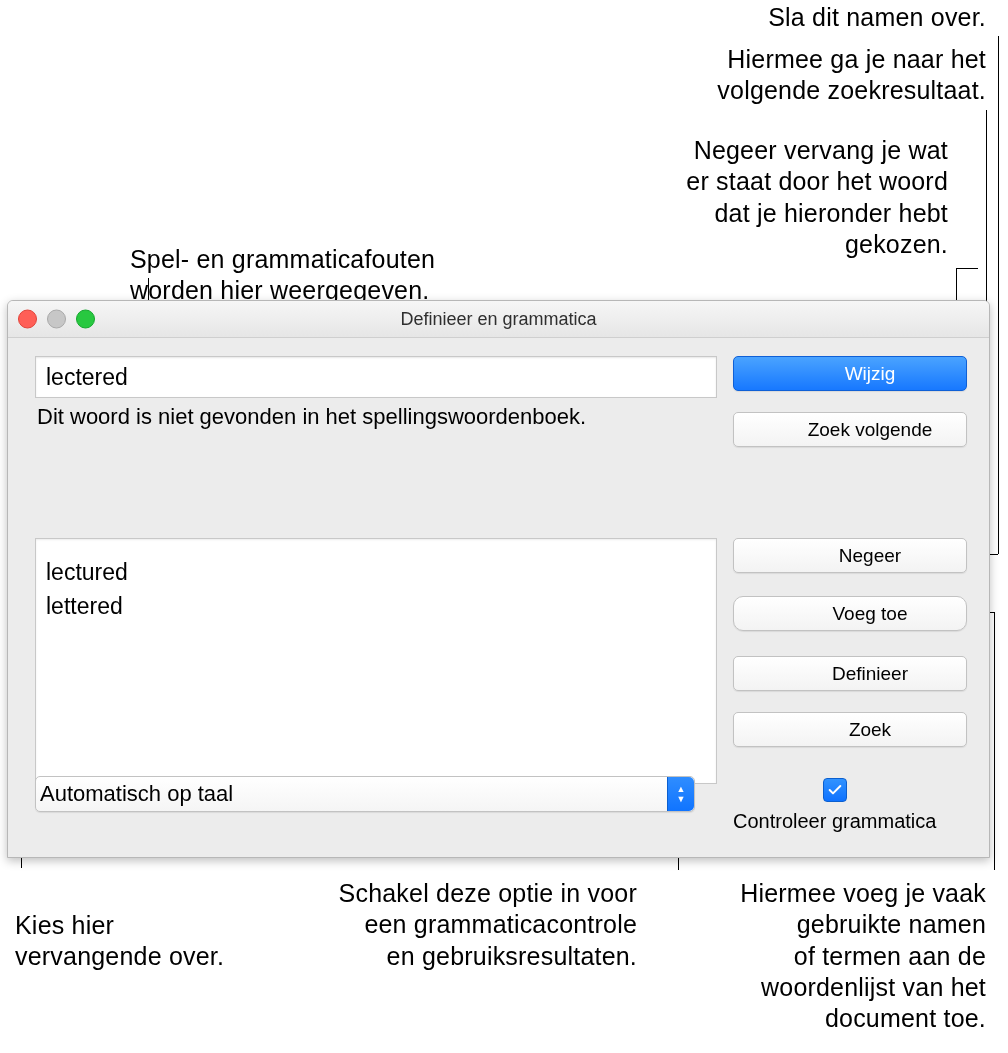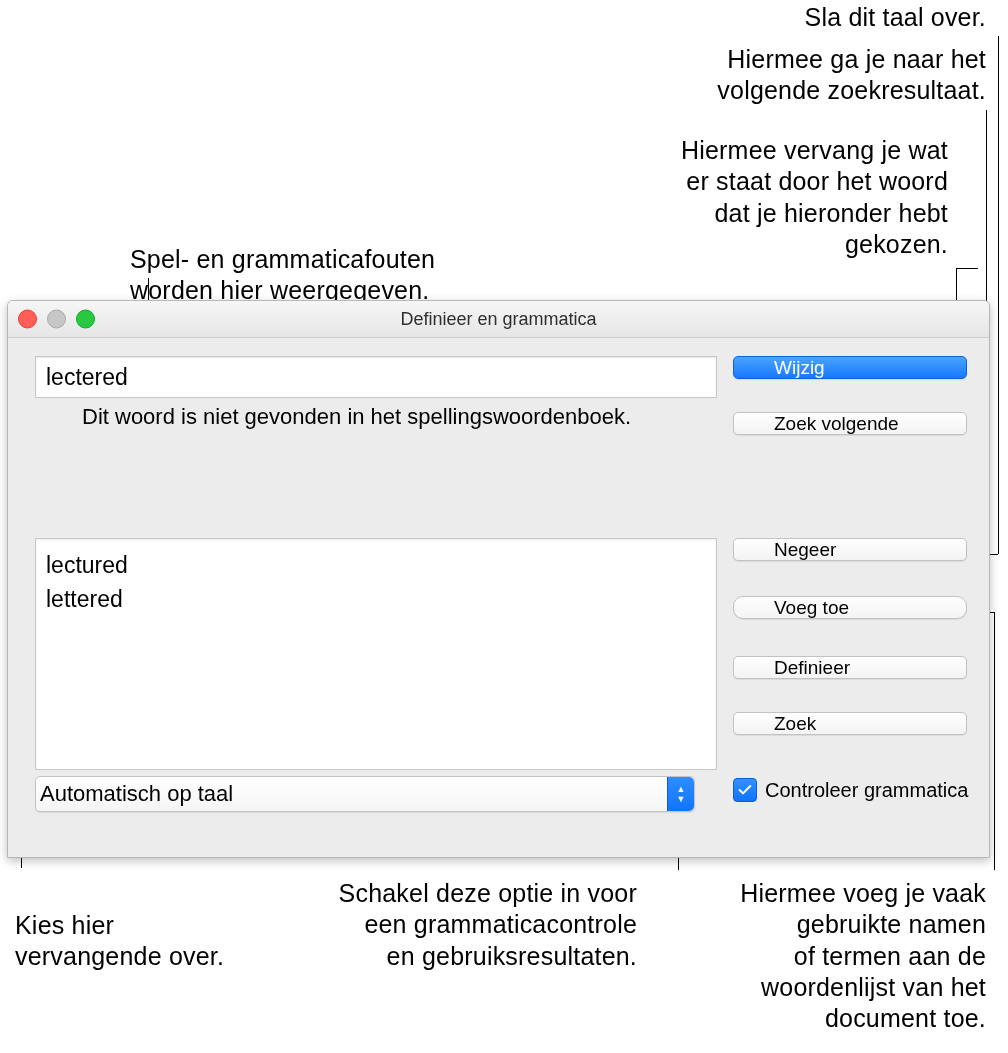--- a/index.html
+++ b/index.html
@@ -106,34 +106,33 @@
     align-items: center;
     font-size: 23px;
   }
 
   .not-found {
     position: absolute;
     left: 29px;
     top: 66px;
     font-size: 22px;
     color: #000;
-    margin-left: 45px;
   }
 
   .btn {
     position: absolute;
-    height: 23px;
+    height: 35px;
     background: linear-gradient(#ffffff, #f3f3f3);
     border: 1px solid #c2c2c2;
     border-radius: 5px;
     font-size: 19px;
     color: #000;
     display: flex;
     align-items: center;
-    justify-content: flex-start;
+    justify-content: center;
     box-sizing: border-box;
     box-shadow: 0 1px 1px rgba(0,0,0,0.08);
     cursor: default;
     user-select: none;
     padding-left: 40px;
   }
   .btn.primary {
     background: linear-gradient(#4aa3ff, #1778ff);
     border: 1px solid #0f60d6;
     color: #fff;
@@ -149,21 +148,21 @@
   .listbox {
     position: absolute;
     left: 27px;
     top: 200px;
     width: 660px;
     height: 210px;
     background: #ffffff;
     border: 1px solid #c8c8c8;
     border-radius: 0px;
     box-shadow: inset 0 1px 2px rgba(0,0,0,0.08);
-    padding: 10px 10px;
+    padding: 17px 10px;
     font-size: 23px;
     line-height: 1.3;
   }
   .listbox div { padding: 2px 0; }
 
   .popup {
     position: absolute;
     left: 27px;
     top: 438px;
     width: 660px;
@@ -199,20 +198,21 @@
   .popup .popup-arrows::after  { content: "\25BC"; display:block; font-size:9px; }
 
   .checkbox-wrap {
     position: absolute;
     left: 725px;
     top: 440px;
     display: flex;
     align-items: center;
     gap: 8px;
     font-size: 20px;
+    flex-direction: column;
   }
   .checkbox {
     width: 22px;
     height: 22px;
     border-radius: 4px;
     background: linear-gradient(#3193ff, #0e72ff);
     border: 1px solid #0b5fcf;
     display: flex;
     align-items: center;
     justify-content: center;
@@ -220,24 +220,24 @@
     font-size: 16px;
     font-weight: bold;
   }
 
 </style>
 </head>
 <body>
 
 <div class="canvas">
 
-  <div class="callout right" style="right:22px; top:2px;">Sla dit taal over.</div>
+  <div class="callout right" style="right:22px; top:2px;">Sla dit namen over.</div>
   <div class="callout right" style="right:22px; top:44px;">Hiermee ga je naar het
 volgende zoekresultaat.</div>
-  <div class="callout right" style="right:60px; top:135px;">Hiermee vervang je wat
+  <div class="callout right" style="right:60px; top:135px;">Negeer vervang je wat
 er staat door het woord
 dat je hieronder hebt
 gekozen.</div>
   <div class="callout left" style="left:130px; top:212px;">Spel- en grammaticafouten
 worden hier weergegeven.</div>
 
   <div class="callout left" style="left:15px; top:878px;">Kies hier
 vervangende over.</div>
   <div class="callout right" style="left:282px; top:878px; width:355px;">Schakel deze optie in voor
 een grammaticacontrole

